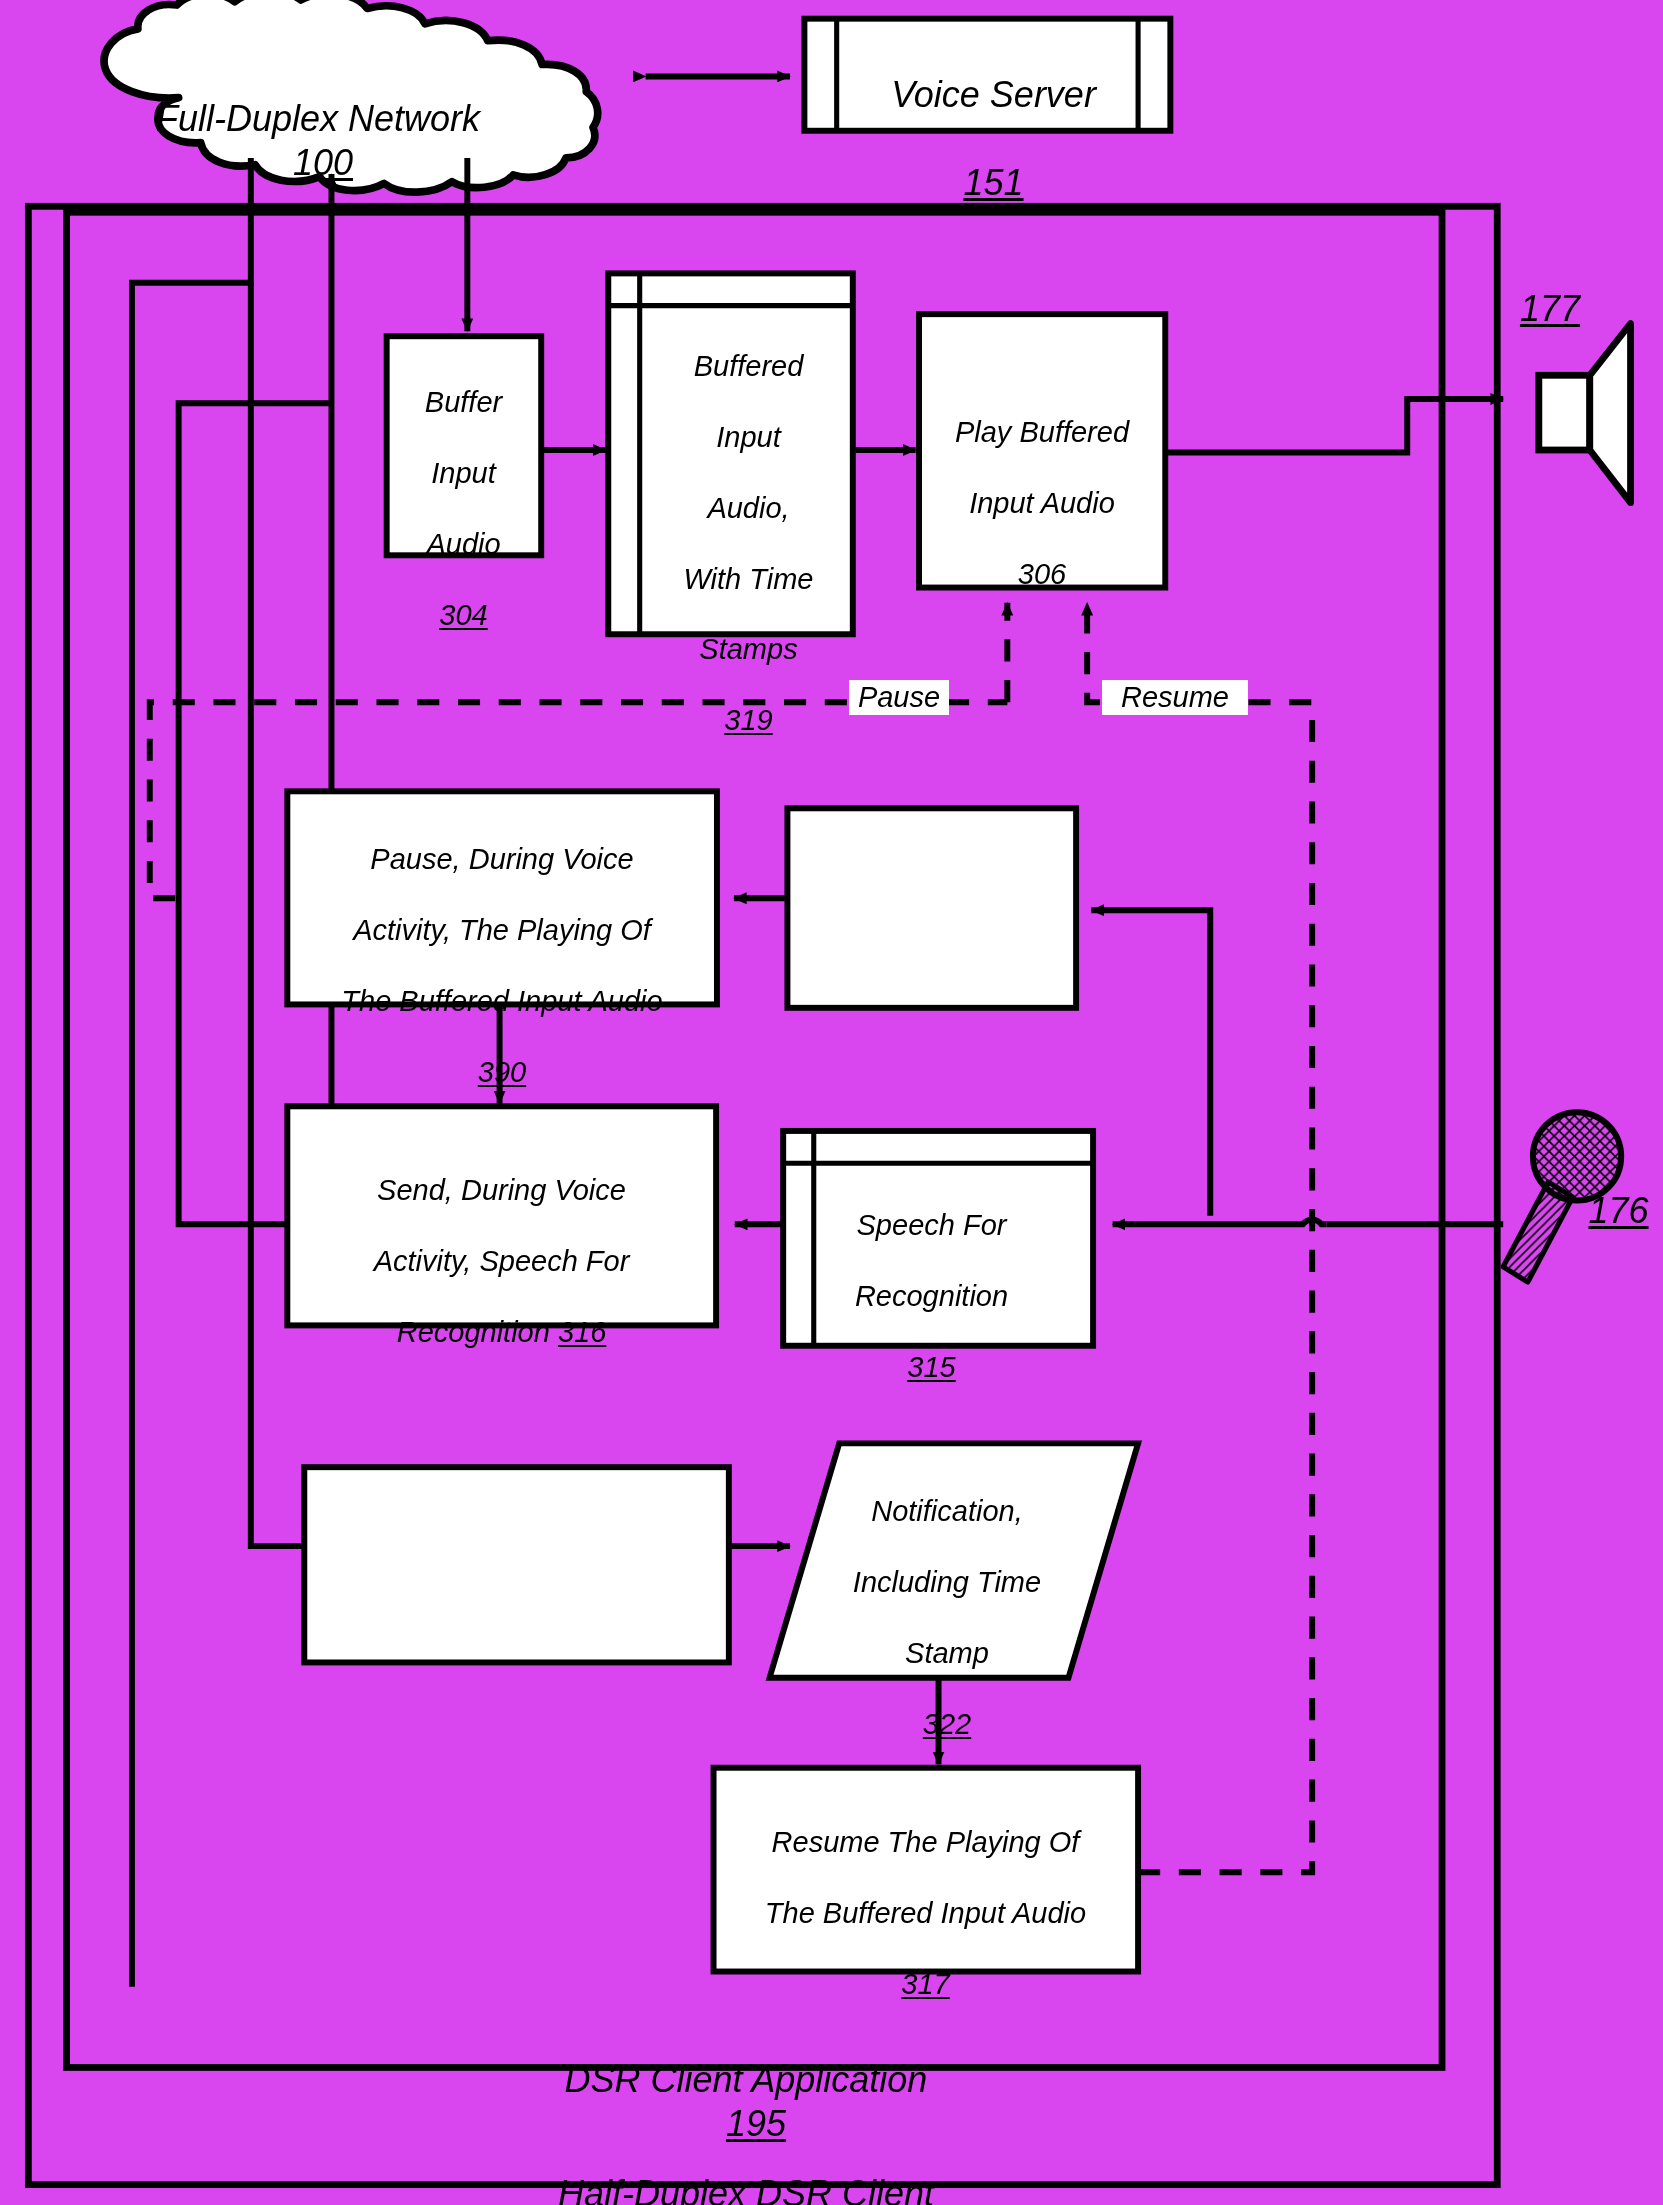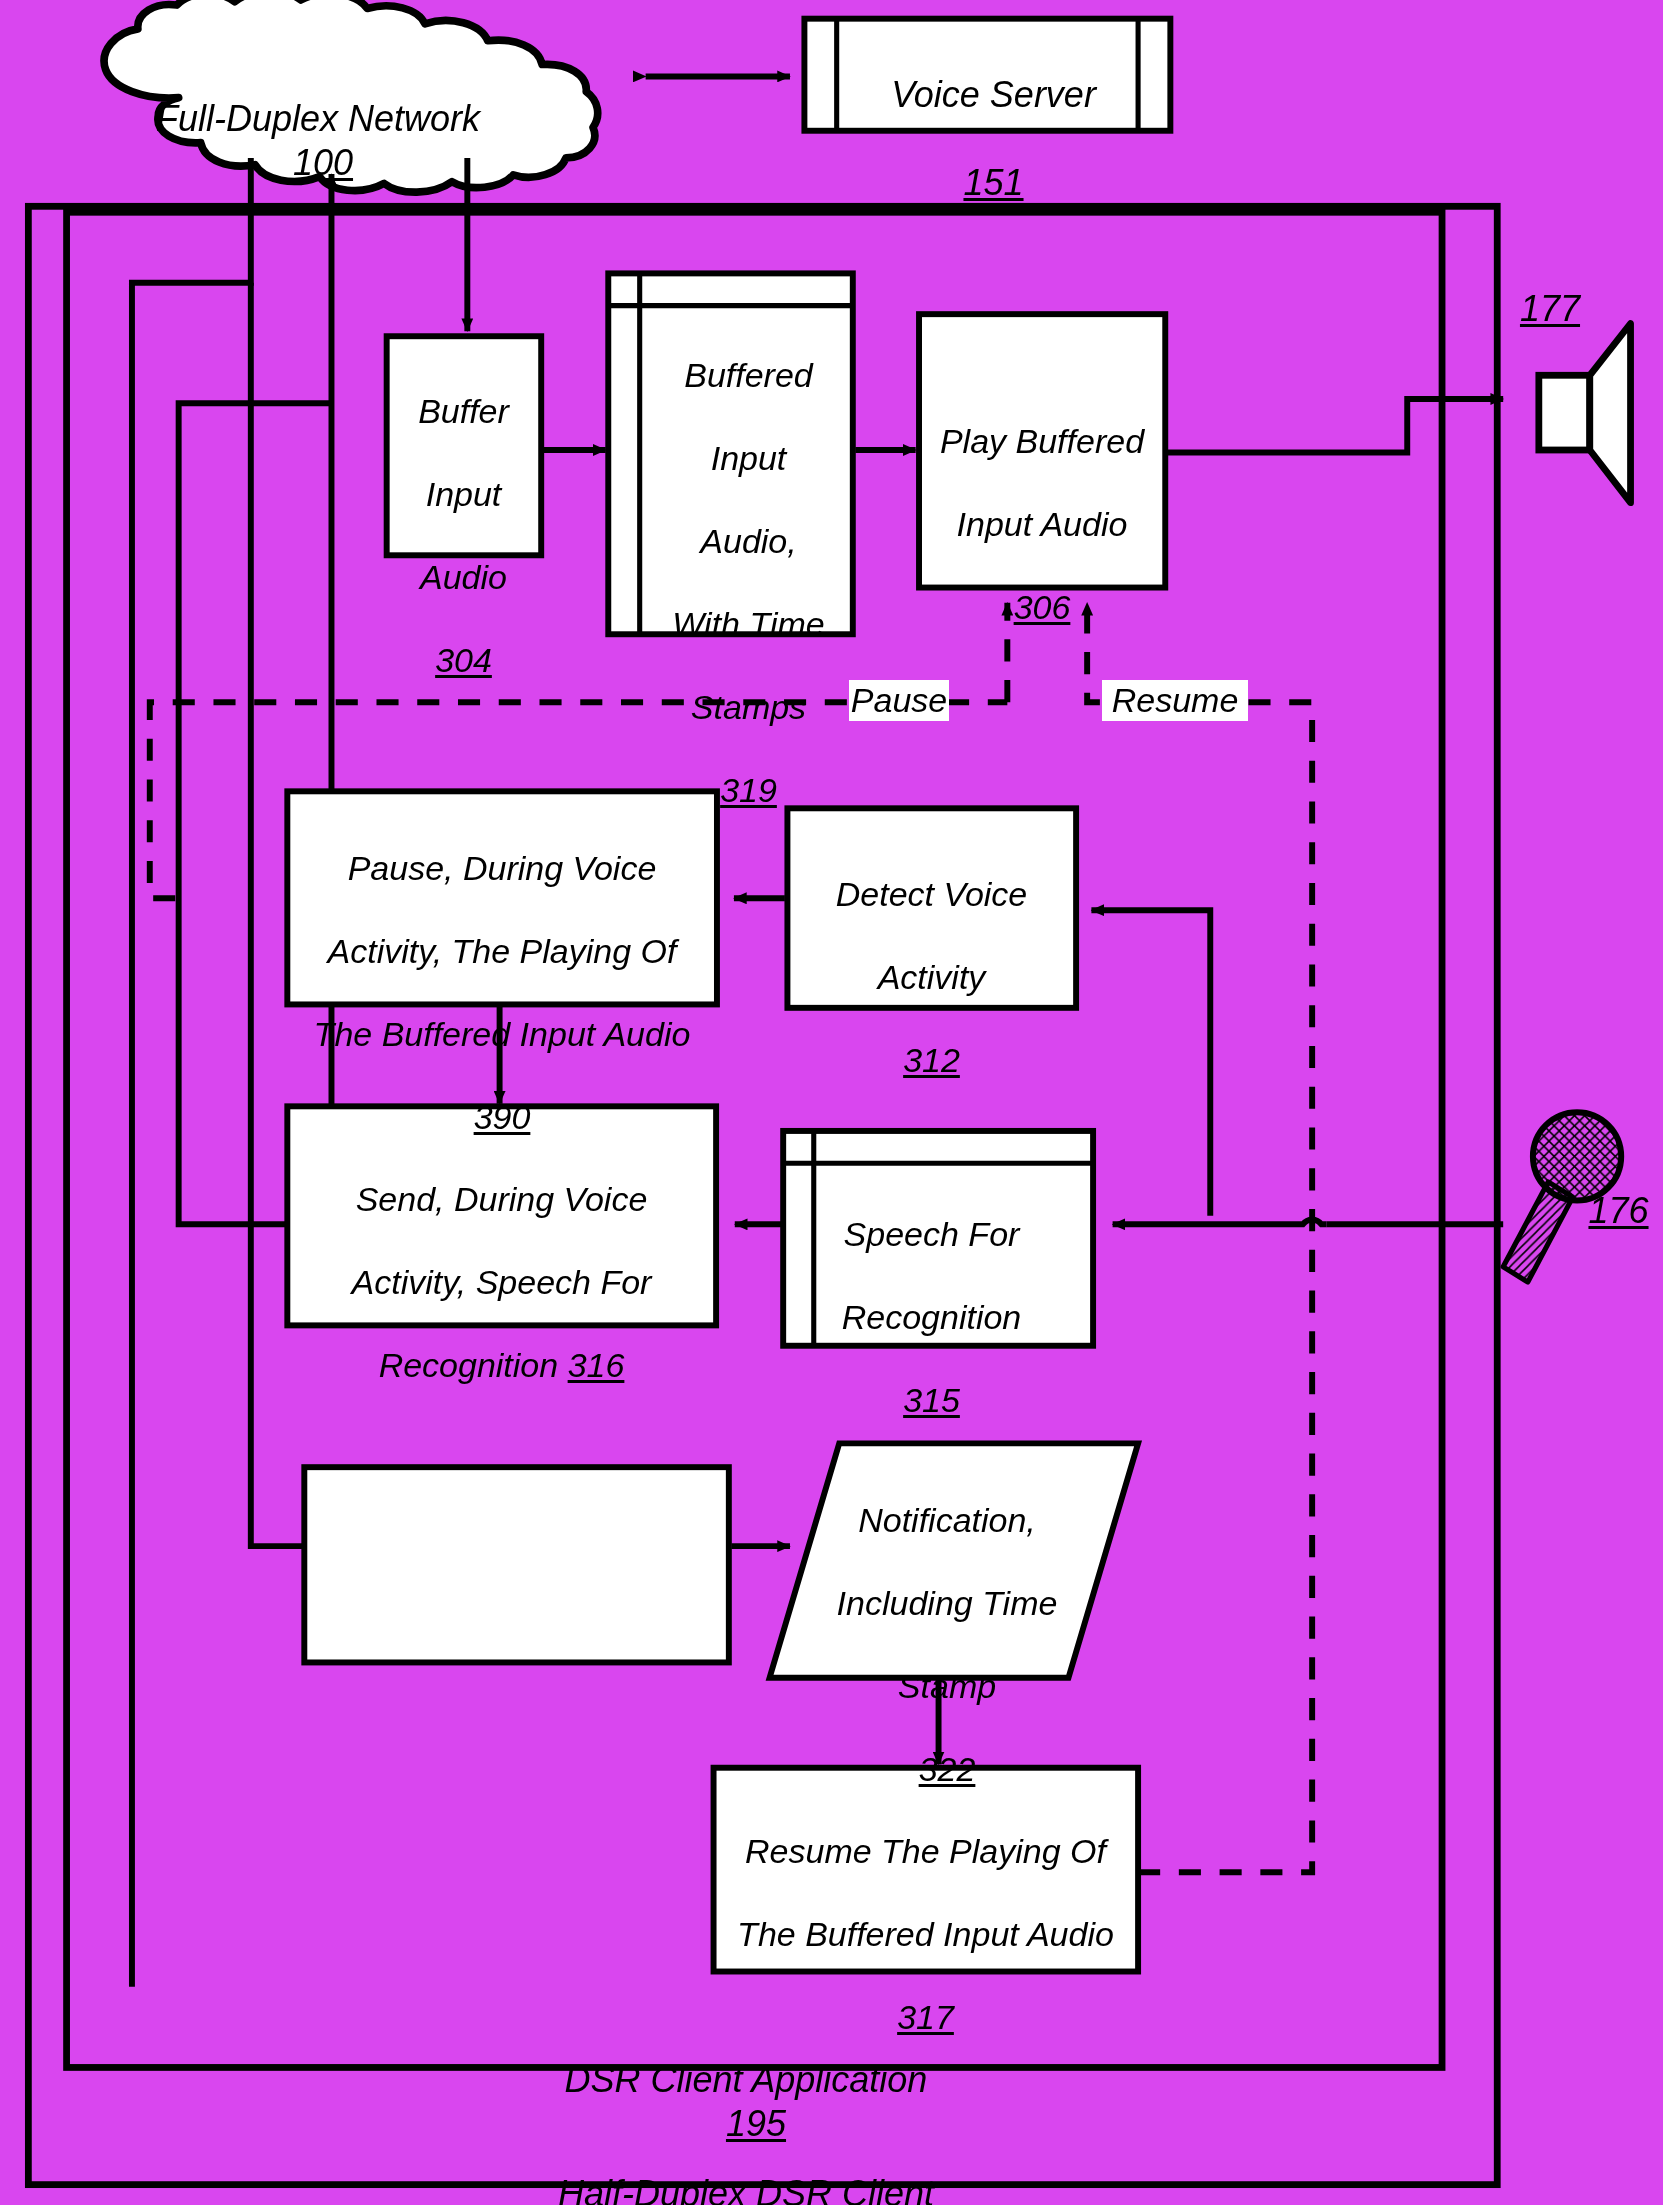--- a/index.html
+++ b/index.html
@@ -32,21 +32,21 @@
     color: #000000;
     line-height: 1.22;
     pointer-events: none;
     white-space: pre-line;
     font-family: "Liberation Sans", sans-serif;
   }
   .ref {
     text-decoration: underline;
     text-underline-offset: 2.5px;
   }
-  .fs40 { font-size: 34px; }
+  .fs40 { font-size: 29px; }
   .fs42 { font-size: 36px; }
 </style>
 </head>
 <body>
 
 <div id="figure">
 
   <svg id="canvas" viewBox="0 0 1959 2597">
     <defs>
       <marker id="arr" markerWidth="16" markerHeight="14" refX="15" refY="7" orient="auto" markerUnits="userSpaceOnUse">
@@ -214,25 +214,20 @@
 
   <div class="node-label fs40" style="left:1102px; top:680px; width:146px; background:#fff;">Resume</div>
 
   <div class="node-label fs40" style="left:287px; top:807px; width:430px;">
     <span>Pause, During Voice</span><br>
     <span>Activity, The Playing Of</span><br>
     <span>The Buffered Input Audio</span><br>
     <span class="ref">390</span>
   </div>
 
-  <div class="node-label fs40" style="left:787px; top:833px; width:289px;">
-    <span>Detect Voice</span><br>
-    <span>Activity</span><br>
-    <span class="ref">312</span>
-  </div>
 
   <div class="node-label fs40" style="left:287px; top:1138px; width:429px;">
     <span>Send, During Voice</span><br>
     <span>Activity, Speech For</span><br>
     <span>Recognition</span>&nbsp;<span class="ref">316</span>
   </div>
 
   <div class="node-label fs40" style="left:795px; top:1173px; width:273px;">
     <span>Speech For</span><br>
     <span>Recognition</span><br>

